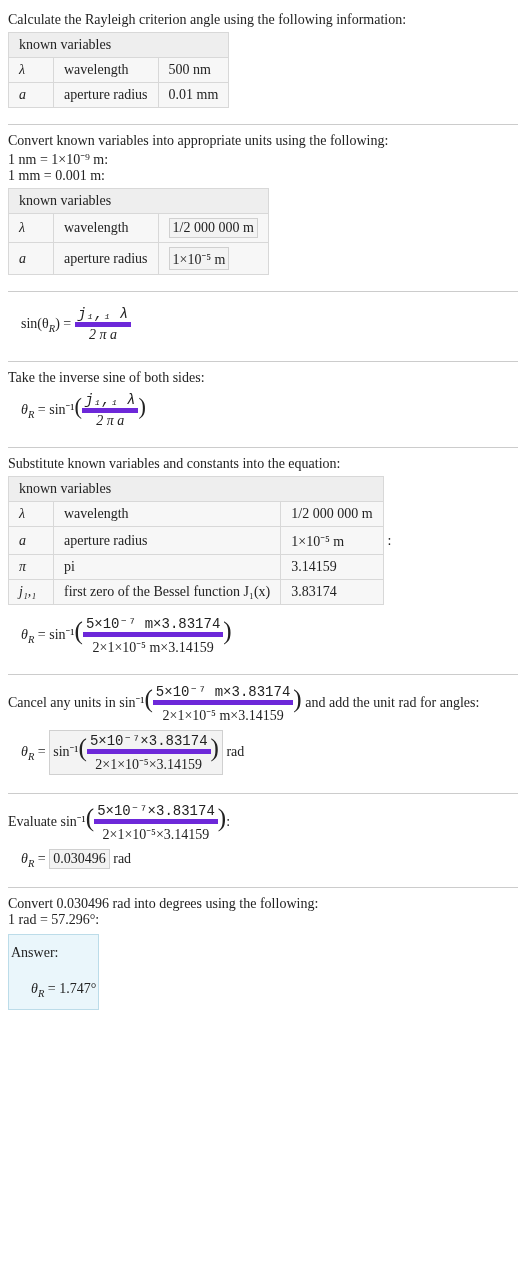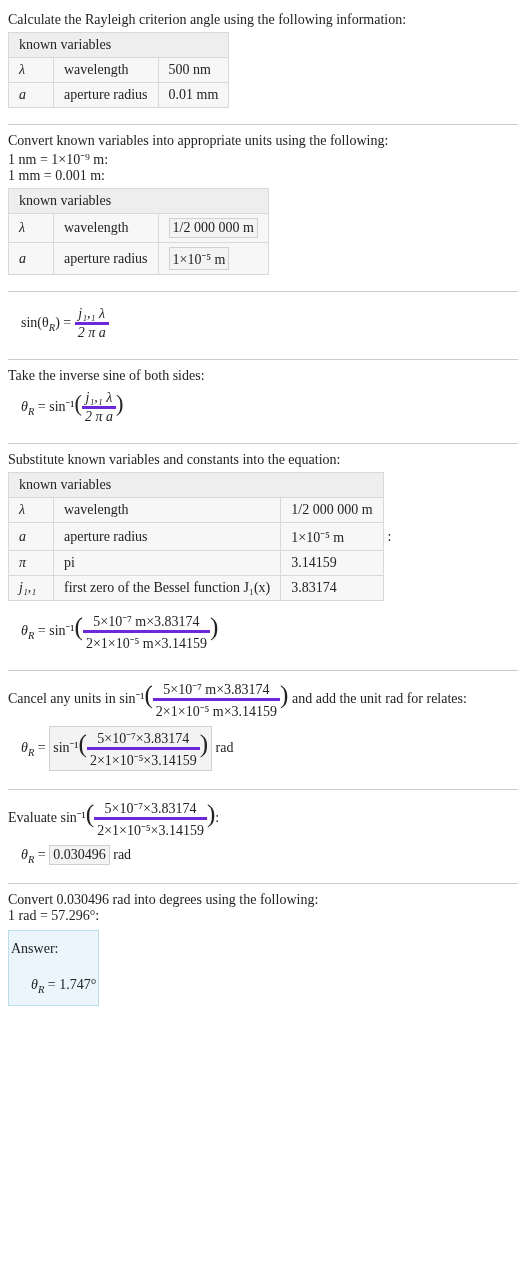--- a/index.html
+++ b/index.html
@@ -36,21 +36,21 @@
   table.known .sym { font-style: italic; width: 24px; }
   .formula {
     font-family: Georgia, serif;
     margin: 6px 13px;
   }
   .frac {
     display: inline-block;
     vertical-align: middle;
     text-align: center;
   }
-  .frac .num { display:block; border-bottom:3px solid #6d28d9; padding:0 3px; }
+  .frac .num { display:block; border-bottom:5px solid #6d28d9; padding:0 3px;font-family:Liberation Mono, monospace; }
   .frac .den { display:block; padding:0 3px; }
   sup, sub { font-size: 0.75em; }
   .hlbox {
     background: #f3f3f3;
     border: 1px solid #d0d0d0;
     padding: 1px 3px;
     display: inline-block;
   }
   .answerbox {
     background: #eaf6fb;
@@ -154,21 +154,21 @@
       </table>
   <span>:</span>
   </div>
   <div class="formula">
     <span class="ital">θ</span><sub class="ital">R</sub><span> = sin⁻¹</span><span style="font-size:1.8em;">(</span><span class="frac nowrap"><span class="num">5×10⁻⁷ m×3.83174</span><span class="den">2×1×10⁻⁵ m×3.14159</span></span><span style="font-size:1.8em;">)</span>
   </div>
 </div>
 
 <div class="section">
   <div>
-    <span>Cancel any units in sin⁻¹</span><span style="font-size:1.8em;">(</span><span class="frac nowrap"><span class="num">5×10⁻⁷ m×3.83174</span><span class="den">2×1×10⁻⁵ m×3.14159</span></span><span style="font-size:1.8em;">)</span><span> and add the unit rad for relates:</span>
+    <span>Cancel any units in sin⁻¹</span><span style="font-size:1.8em;">(</span><span class="frac nowrap"><span class="num">5×10⁻⁷ m×3.83174</span><span class="den">2×1×10⁻⁵ m×3.14159</span></span><span style="font-size:1.8em;">)</span><span> and add the unit rad for angles:</span>
   </div>
   <div class="formula">
     <span class="ital">θ</span><sub class="ital">R</sub><span> = </span><span class="hlbox nowrap"><span>sin⁻¹</span><span style="font-size:1.8em;">(</span><span class="frac nowrap"><span class="num">5×10⁻⁷×3.83174</span><span class="den">2×1×10⁻⁵×3.14159</span></span><span style="font-size:1.8em;">)</span></span><span> rad</span>
   </div>
 </div>
 
 <div class="section">
   <div>
     <span>Evaluate sin⁻¹</span><span style="font-size:1.8em;">(</span><span class="frac nowrap"><span class="num">5×10⁻⁷×3.83174</span><span class="den">2×1×10⁻⁵×3.14159</span></span><span style="font-size:1.8em;">)</span><span>:</span>
   </div>

